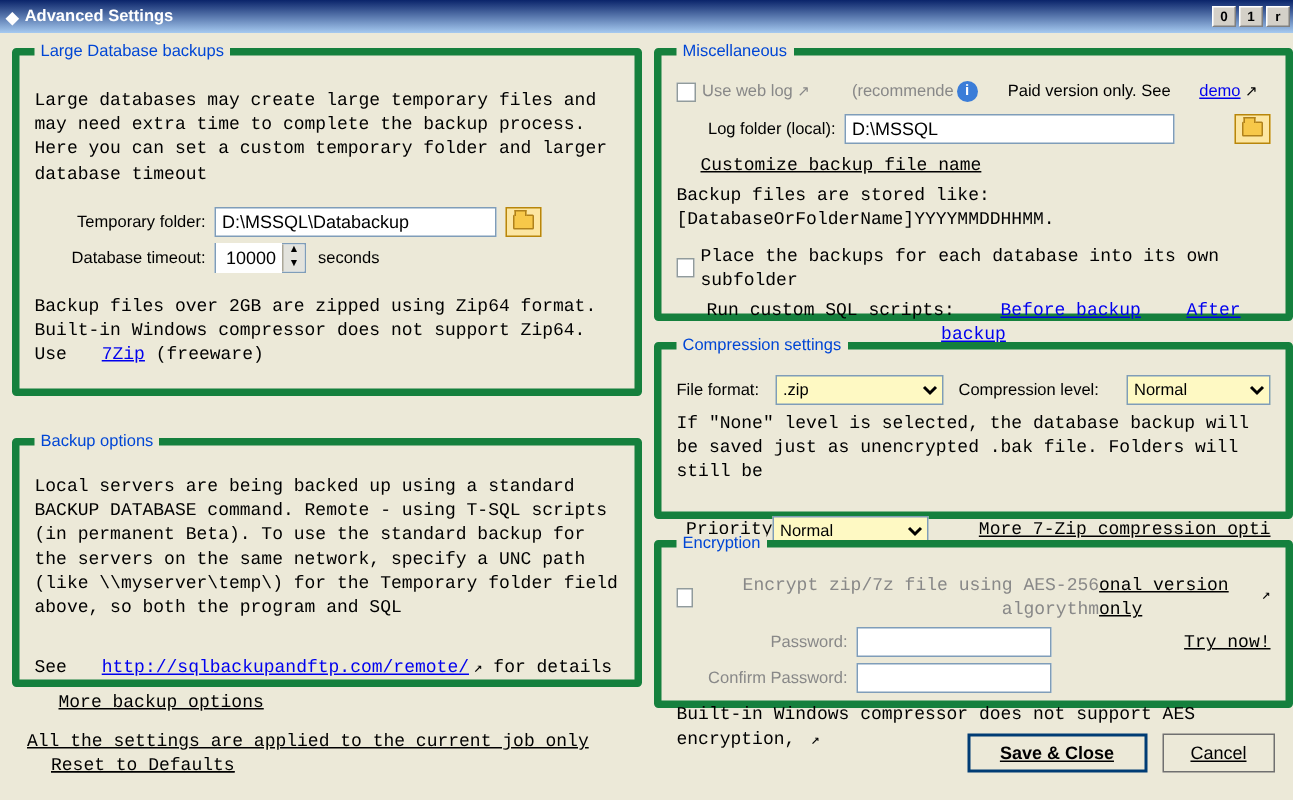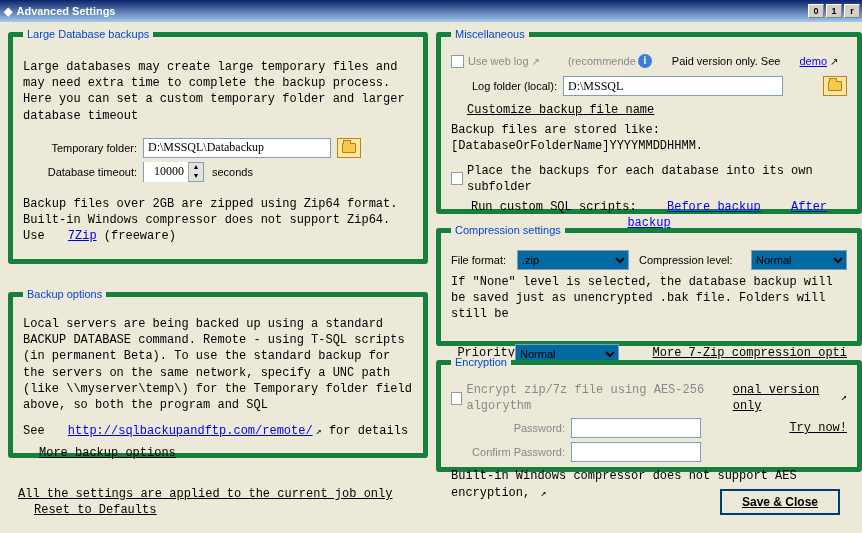--- a/index.html
+++ b/index.html
@@ -7,39 +7,39 @@
 .titlebar { background: linear-gradient(#0A246A, #A6CAF0); color: #fff; height: 22px; display: flex; align-items: center; padding: 0 2px 0 4px; font-weight: bold; }
 .titlebar .spacer { flex: 1; }
 .winbtn { width: 16px; height: 14px; background: #D4D0C8; border: 1px solid #808080; border-top-color: #fff; border-left-color: #fff; margin-left: 2px; font-family: Marlett, sans-serif; font-size: 9px; text-align: center; line-height: 12px; color: #000; }
 .content { display: flex; padding: 6px 8px 4px 8px; gap: 8px; }
 .col { flex: 1; }
 fieldset { border: 5px solid #15803d; border-radius: 3px; padding: 10px 10px 8px 10px; margin-bottom: 10px; position: relative; }
 legend { font-family: Verdana, sans-serif; font-size: 11px; color: #0046D5; padding: 0 4px; background: #ECE9D8; }
 .mono { font-family: "Courier New", monospace; font-size: 12px; color: #000; line-height: 1.35; }
 .row { display: flex; align-items: center; margin: 4px 0; }
 .lbl { text-align: right; padding-right: 6px; font-family: Verdana, sans-serif; color: #000; }
-input[type=text] { font-family: Liberation Serif, serif; font-size: 12px; padding: 2px 4px; border: 1px solid #7F9DB9; background: #fff; height: 20px; }
+input[type=text] { font-family: Liberation Sans, sans-serif; font-size: 12px; padding: 2px 4px; border: 1px solid #7F9DB9; background: #fff; height: 20px; }
 .folderbtn { width: 24px; height: 20px; background: #FCE6A2; border: 1px solid #B8860B; margin-left: 6px; display: inline-flex; align-items: center; justify-content: center; }
 .folderico { width: 14px; height: 10px; background: #F7C849; border: 1px solid #B0811B; border-radius: 1px; position: relative; }
 .folderico::before { content: ""; position: absolute; top: -4px; left: 0; width: 6px; height: 3px; background: #F7C849; border: 1px solid #B0811B; border-bottom: none; }
 .spin { display: inline-flex; align-items: center; border: 1px solid #7F9DB9; background: #fff; height: 20px; }
 .spin input { border: none; width: 44px; text-align: right; padding-right: 4px; }
 .spinbtns { display: flex; flex-direction: column; }
 .spinbtns span { width: 15px; height: 9px; background: #E3E3DD; border-left: 1px solid #ACA899; font-size: 7px; line-height: 8px; text-align: center; color: #000; }
 a, .link { color: #0000EE; text-decoration: underline; cursor: pointer; padding-left: 16px; }
 .link-row { text-align: left; margin-top: 6px; }
 .cb { width: 13px; height: 13px; border: 1px solid #919B9C; background: #fff; display: inline-block; margin-right: 4px; vertical-align: middle; }
 .info { display: inline-block; width: 14px; height: 14px; border-radius: 50%; background: #3B7DD8; color: #fff; text-align: center; font-weight: bold; font-size: 10px; line-height: 14px; margin-left: 2px; }
 .ext { font-size: 10px; color: #000; margin-left: 3px; display: inline-block; }
-select { font-family: Verdana, sans-serif; font-size: 11px; border: 1px solid #7F9DB9; background: #0369a1; height: 20px; }
+select { font-family: Verdana, sans-serif; font-size: 11px; border: 1px solid #7F9DB9; background: #fef9c3; height: 20px; }
 .footer { padding: 0 12px 6px 18px; display: flex; align-items: center; text-decoration: underline; }
 .footer .spacer { flex: 1; }
 .btn { height: 26px; padding: 0 18px; background: #ECE9D8; border: 1px solid #707070; font-family: Verdana, sans-serif; font-size: 12px; cursor: pointer; }
 .btn.primary { border: 2px solid #003C74; font-weight: bold; padding: 0 20px; }
-.dim { color: #888; }
+.dim { color: #888; text-align: right; }
 .verd { font-family: Verdana, sans-serif; }
 </style>
 </head>
 <body>
 
 <div class="titlebar">
   <span style="margin-right:4px">◆</span>
   <span>Advanced Settings</span>
   <span class="spacer"></span>
   <span class="winbtn">0</span>
@@ -71,21 +71,21 @@
         <span class="verd" style="margin-left:8px">seconds</span>
       </div>
       <div class="mono" style="margin-top:14px">
         <span>Backup files over 2GB are zipped using Zip64 format. Built-in Windows compressor does not support Zip64. Use </span><a>7Zip</a><span> (freeware)</span>
       </div>
     </fieldset>
 
     <fieldset style="height:170px;margin-top:24px">
       <legend>Backup options</legend>
       <div class="mono" style="margin-top:6px">Local servers are being backed up using a standard BACKUP DATABASE command. Remote - using T-SQL scripts (in permanent Beta). To use the standard backup for the servers on the same network, specify a UNC path  (like \\myserver\temp\) for the Temporary folder field above, so both the program and SQL</div>
-      <div class="mono" style="margin-top:10px">
+      <div class="mono" style="margin-top:24px">
         <span>See </span><a>http://sqlbackupandftp.com/remote/</a><span class="ext">↗</span><span> for details</span>
       </div>
       <div class="link-row"><a class="mono">More backup options</a></div>
     </fieldset>
   </div>
 
   <div class="col">
     <fieldset style="height:186px">
       <legend>Miscellaneous</legend>
       <div class="row verd">
@@ -162,13 +162,14 @@
 </div>
 
 <div class="footer">
   <div>
     <div class="mono">All the settings are applied to the current job only</div>
     <a class="mono">Reset to Defaults</a>
   </div>
   <span class="spacer"></span>
   <button class="btn primary">Save &amp; Close</button>
   <span style="width:10px"></span>
+  <button class="btn">Cancel</button>
 </div>
 
 </body></html>

